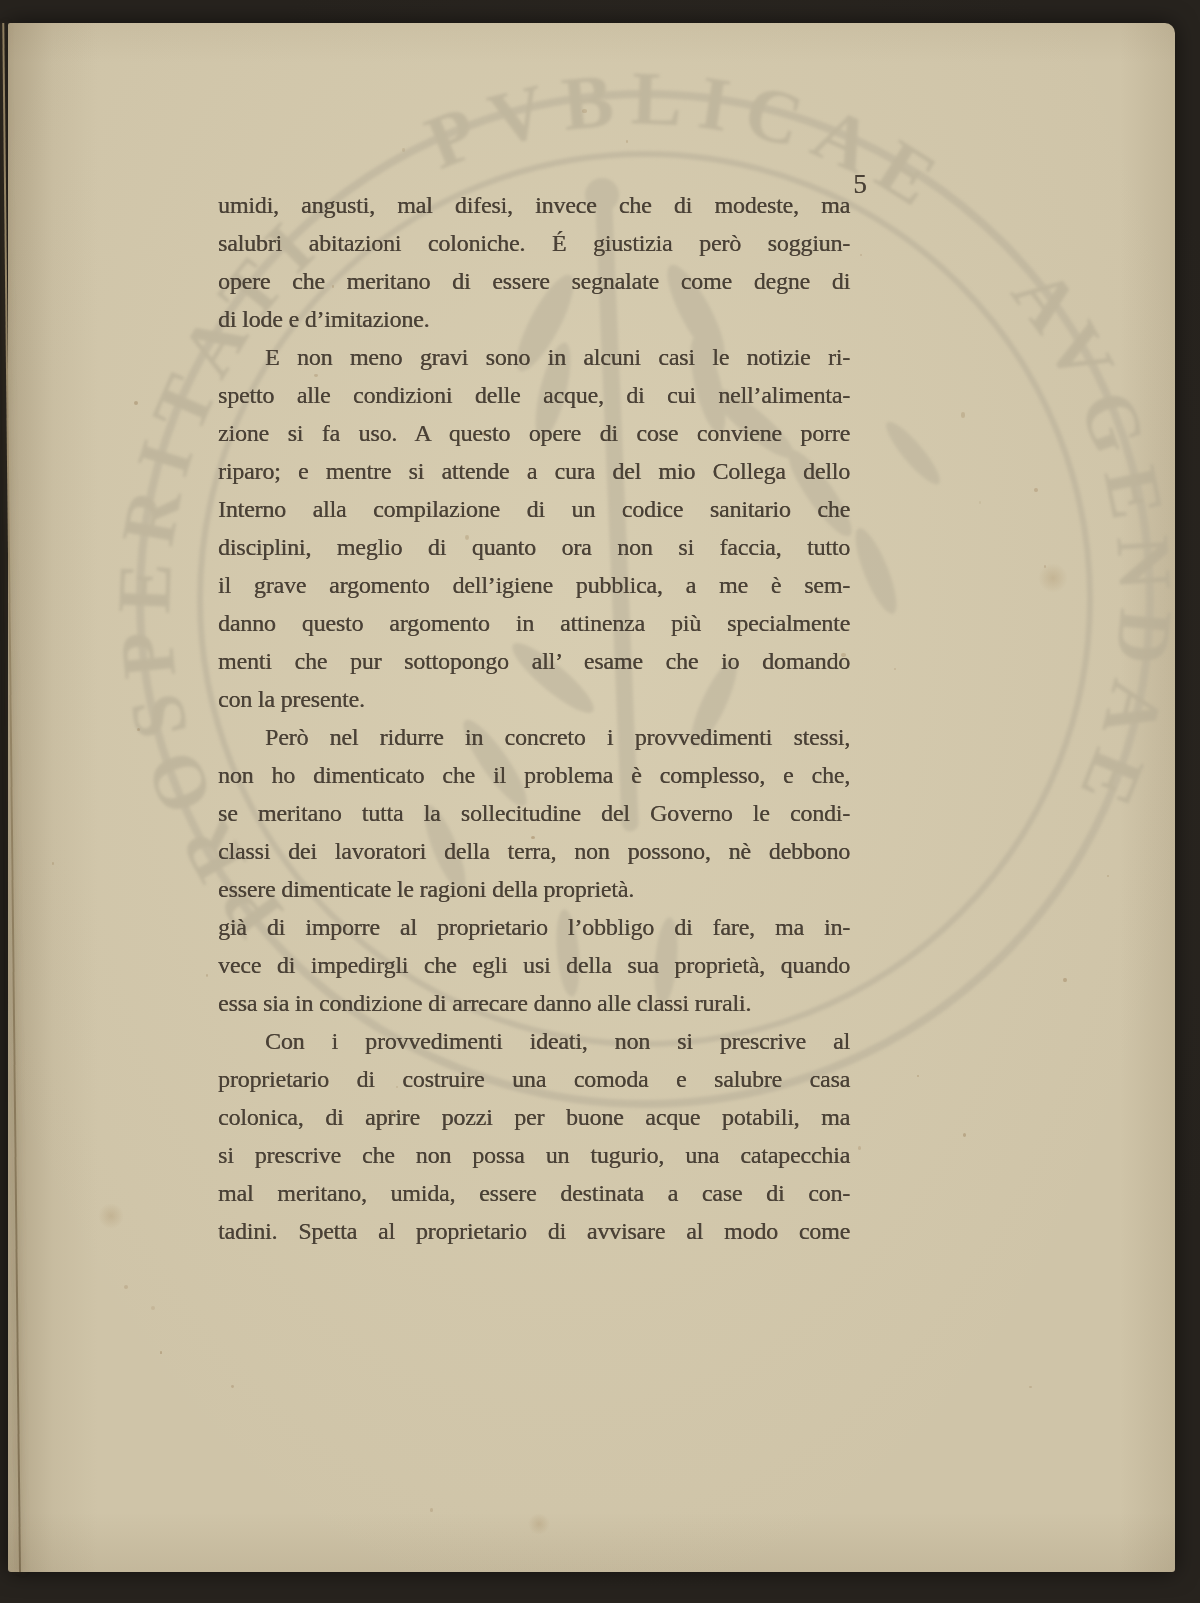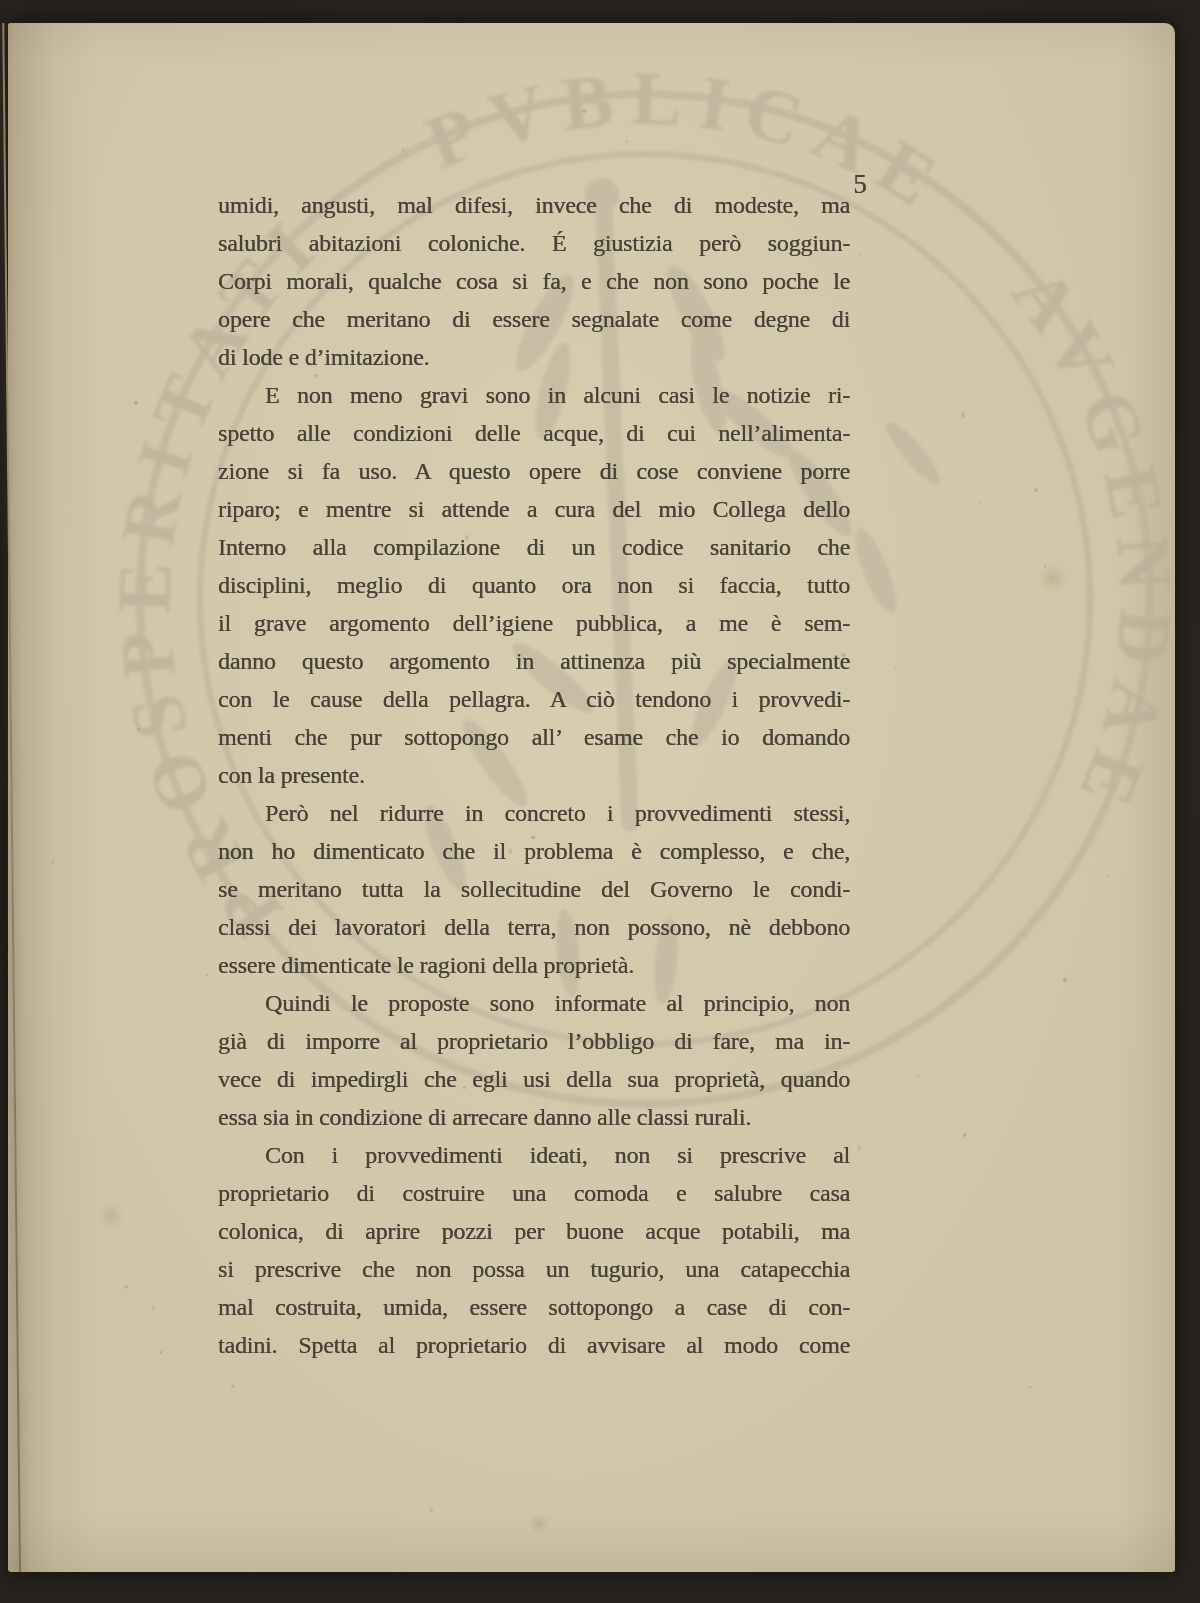--- a/index.html
+++ b/index.html
@@ -109,48 +109,45 @@
       </g>
     </svg>
 
     <div class="crease-line"></div>
 
     <div class="page-number">5</div>
 
     <div class="text-block">
         <div class="line just">umidi, angusti, mal difesi, invece che di modeste, ma</div>
         <div class="line just">salubri abitazioni coloniche. É giustizia però soggiun-</div>
-        <div class="line just">Corpi morali, qualche cosa si fa, e che non sono poche le</div>
         <div class="line just">opere che meritano di essere segnalate come degne di</div>
         <div class="line">di lode e d’imitazione.</div>
         <div class="line indent just">E non meno gravi sono in alcuni casi le notizie ri-</div>
         <div class="line just">spetto alle condizioni delle acque, di cui nell’alimenta-</div>
         <div class="line just">zione si fa uso. A questo opere di cose conviene porre</div>
         <div class="line just">riparo; e mentre si attende a cura del mio Collega dello</div>
         <div class="line just">Interno alla compilazione di un codice sanitario che</div>
         <div class="line just">disciplini, meglio di quanto ora non si faccia, tutto</div>
         <div class="line just">il grave argomento dell’igiene pubblica, a me è sem-</div>
         <div class="line just">danno questo argomento in attinenza più specialmente</div>
-        <div class="line just">con le cause della pellagra. A ciò tendono i provvedi-</div>
         <div class="line just">menti che pur sottopongo all’ esame che io domando</div>
         <div class="line">con la presente.</div>
         <div class="line indent just">Però nel ridurre in concreto i provvedimenti stessi,</div>
         <div class="line just">non ho dimenticato che il problema è complesso, e che,</div>
         <div class="line just">se meritano tutta la sollecitudine del Governo le condi-</div>
         <div class="line just">classi dei lavoratori della terra, non possono, nè debbono</div>
         <div class="line">essere dimenticate le ragioni della proprietà.</div>
-        <div class="line indent just">Quindi le proposte sono informate al principio, non</div>
         <div class="line just">già di imporre al proprietario l’obbligo di fare, ma in-</div>
         <div class="line just">vece di impedirgli che egli usi della sua proprietà, quando</div>
         <div class="line">essa sia in condizione di arrecare danno alle classi rurali.</div>
         <div class="line indent just">Con i provvedimenti ideati, non si prescrive al</div>
         <div class="line just">proprietario di costruire una comoda e salubre casa</div>
         <div class="line just">colonica, di aprire pozzi per buone acque potabili, ma</div>
         <div class="line just">si prescrive che non possa un tugurio, una catapecchia</div>
-        <div class="line just">mal costruita, umida, essere sottopongo a case di con-</div>
+        <div class="line just">mal meritano, umida, essere destinata a case di con-</div>
         <div class="line just">tadini. Spetta al proprietario di avvisare al modo come</div>
       </div>
 
     <div class="blotch" style="left:90px;top:1180px;width:26px;height:26px;"></div>
     <div class="blotch" style="left:1030px;top:540px;width:30px;height:30px;"></div>
     <div class="blotch" style="left:520px;top:1490px;width:22px;height:22px;"></div>
   <div class="speck" style="width: 2.87801px; height: 3.34105px; left: 129.127px; top: 704.955px; opacity: 0.26;"></div>
       <div class="speck" style="width: 4.03979px; height: 4.94782px; left: 456.772px; top: 512.062px; opacity: 0.23;"></div>
       <div class="speck" style="width: 3.59385px; height: 2.95632px; left: 306.065px; top: 350.845px; opacity: 0.25;"></div>
       <div class="speck" style="width: 4.17412px; height: 3.68996px; left: 574.389px; top: 86.0507px; opacity: 0.2;"></div>

